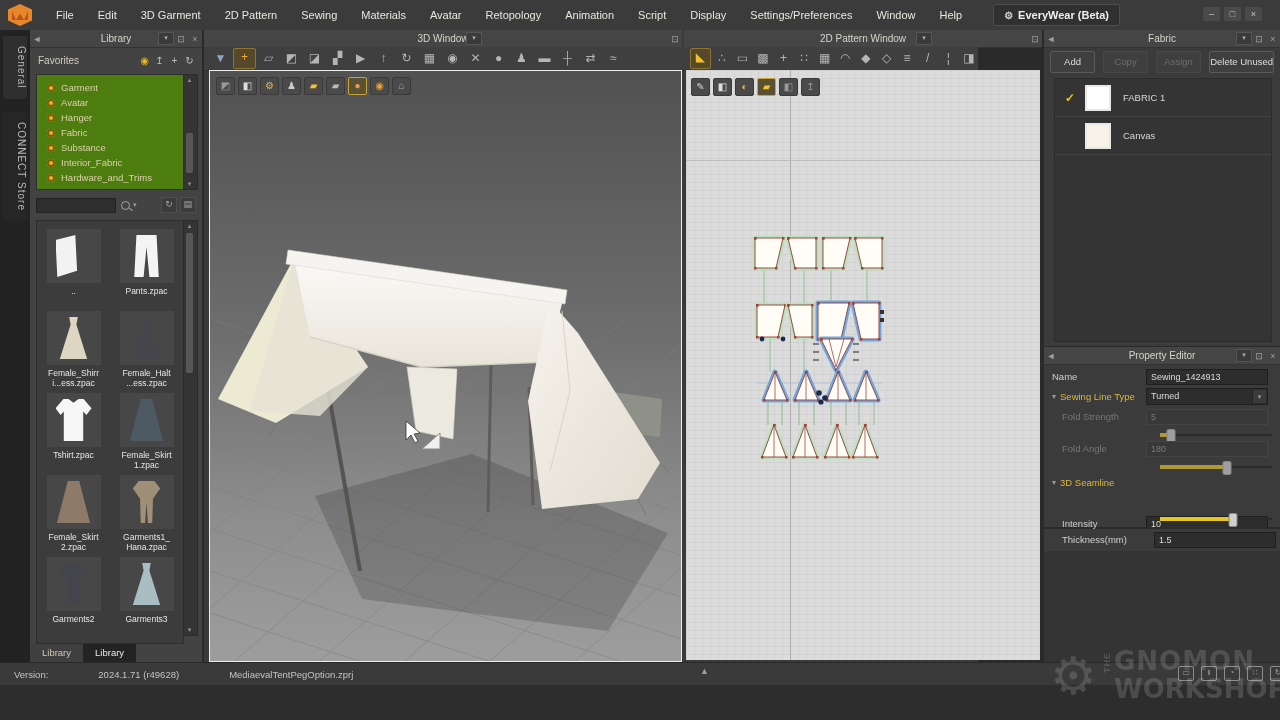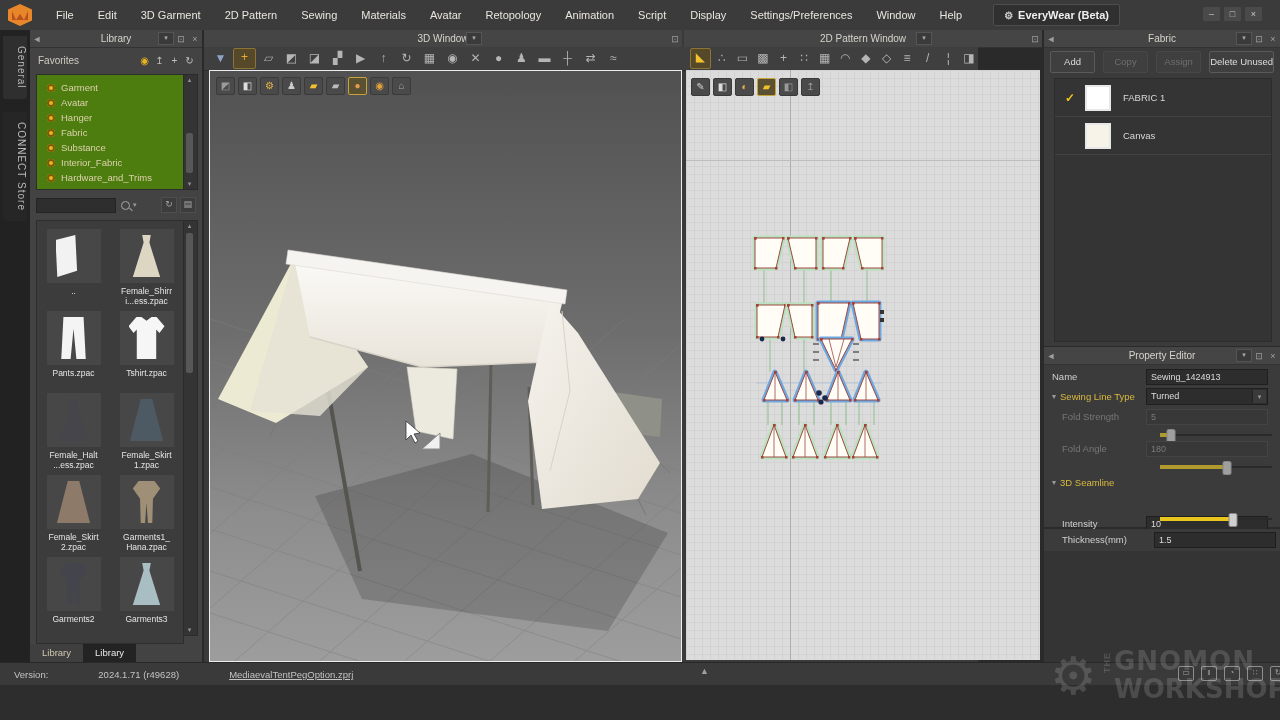--- a/index.html
+++ b/index.html
@@ -110,21 +110,21 @@
   .slider .handle{position:absolute;top:0;width:7px;height:12px;background:#cfcfcf;border:1px solid #888;
     border-radius:2px;transform:translateX(-50%);}
   .slider.dis .fill{background:#b09a2e;}
   .slider.dis .handle{background:#9f9f9f;}
   
   #rightfill{left:1044px;top:529px;width:236px;height:133px;background:#343434;}
   #statusbar{left:0;top:662px;width:1280px;height:23px;background:#3a3a3a;border-top:1px solid #282828;
     display:flex;align-items:center;color:#c3c3c3;font-size:9.5px;gap:36px;}
   #statusbar .sv{margin-left:14px;}
   #statusbar .svv{margin-left:14px;}
-  #statusbar .svf{margin-left:14px;text-decoration:underline;}
+  #statusbar .svf{margin-left:14px;}
   #collapse{position:absolute;left:700px;top:666px;color:#9f9f9f;font-size:9px;}
   #bottombar{left:0;top:685px;width:1280px;height:35px;background:#2d2d2d;}
   #watermark{left:1050px;top:638px;width:228px;height:80px;pointer-events:none;color:rgba(200,200,200,0.20);}
   #wm-gear{position:absolute;left:0px;top:8px;font-size:52px;line-height:60px;}
   #wm-the{position:absolute;left:52px;top:14px;font-size:9px;writing-mode:vertical-rl;transform:rotate(180deg);
     font-weight:bold;letter-spacing:1px;}
   #wm-1{position:absolute;left:64px;top:8px;font-size:26px;font-weight:bold;letter-spacing:1px;font-family:"DejaVu Sans",sans-serif;}
   #wm-2{position:absolute;left:64px;top:36px;font-size:26px;font-weight:bold;letter-spacing:0px;font-family:"DejaVu Sans",sans-serif;}
   #wmicons{position:absolute;left:1178px;top:666px;display:flex;gap:7px;}
   #wmicons span{width:14px;height:13px;border:1px solid rgba(210,210,210,0.55);border-radius:2px;
@@ -240,43 +240,43 @@
   </div>
   <div class="abs" id="thumbs">
     <div class="cell">
         <div class="thumb">
           <div class="shape folder" style="background: rgb(242, 242, 242);"></div>
         </div>
         <div class="tlabel">..</div>
       </div>
     <div class="cell">
         <div class="thumb">
+          <div class="shape pants" style="background: rgb(244, 244, 244);"></div>
+        </div>
+        <div class="tlabel">Pants.zpac</div>
+      </div>
+    <div class="cell">
+        <div class="thumb">
           <div class="shape dress" style="background: rgb(221, 214, 194);"></div>
         </div>
         <div class="tlabel">Female_Shirr
 i...ess.zpac</div>
       </div>
     <div class="cell">
         <div class="thumb">
-          <div class="shape pants" style="background: rgb(244, 244, 244);"></div>
-        </div>
-        <div class="tlabel">Pants.zpac</div>
-      </div>
-    <div class="cell">
-        <div class="thumb">
-          <div class="shape tshirt" style="background: rgb(246, 246, 246);"></div>
-        </div>
-        <div class="tlabel">Tshirt.zpac</div>
-      </div>
-    <div class="cell">
-        <div class="thumb">
           <div class="shape dress" style="background: rgb(69, 69, 75);"></div>
         </div>
         <div class="tlabel">Female_Halt
 ...ess.zpac</div>
+      </div>
+    <div class="cell">
+        <div class="thumb">
+          <div class="shape tshirt" style="background: rgb(246, 246, 246);"></div>
+        </div>
+        <div class="tlabel">Tshirt.zpac</div>
       </div>
     <div class="cell">
         <div class="thumb">
           <div class="shape skirt" style="background: rgb(77, 90, 100);"></div>
         </div>
         <div class="tlabel">Female_Skirt
 1.zpac</div>
       </div>
     <div class="cell">
         <div class="thumb">

